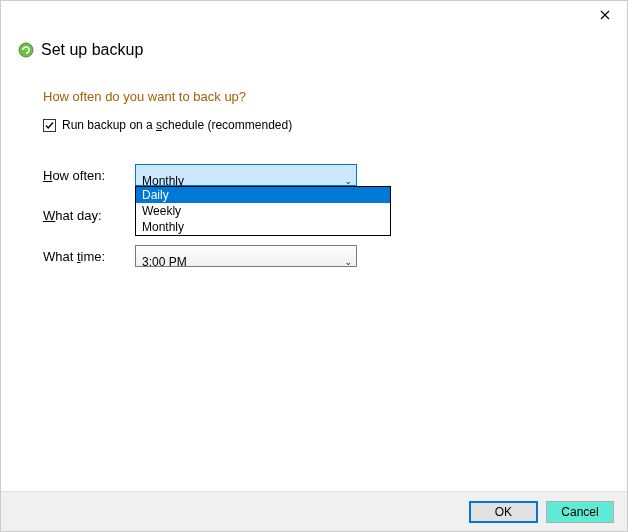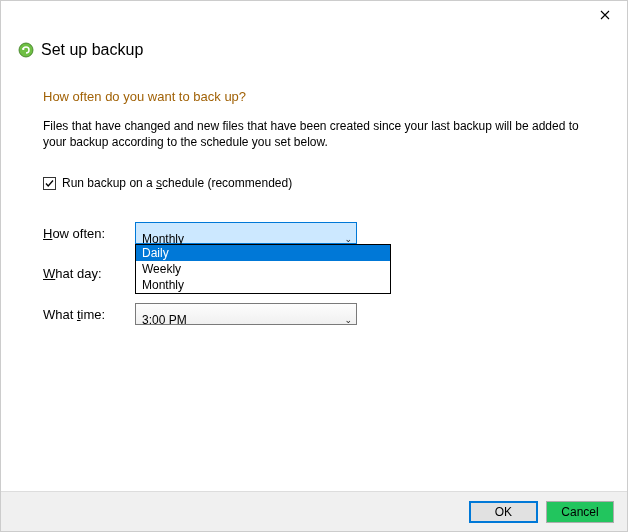--- a/index.html
+++ b/index.html
@@ -133,21 +133,21 @@
     display: flex;
     justify-content: flex-end;
     align-items: center;
     padding-right: 13px;
     gap: 8px;
   }
   .btn {
     min-width: 68px;
     height: 22px;
     border: 1px solid #adadad;
-    background: #22c55e;
+    background: #5eead4;
     font-size: 12px;
     display: inline-flex;
     align-items: center;
     justify-content: center;
     cursor: pointer;
     padding: 0 14px;
   }
   .btn.primary {
     border: 2px solid #0078d7;
     background: #e1e1e1;
@@ -173,21 +173,20 @@
         <circle cx="8" cy="8" r="7" fill="#6fbf44" stroke="#3a7a1f" stroke-width="0.8"></circle>
         <path d="M5 8 A3 3 0 1 1 8 11" fill="none" stroke="#fff" stroke-width="1.5"></path>
         <path d="M4 6 L5 8 L7 7 Z" fill="#fff"></path>
       </svg>
     </span>
     <span class="app-title">Set up backup</span>
   </div>
 
   <div class="content">
     <h1 class="heading">How often do you want to back up?</h1>
-    <div class="desc">Files that have changed and new files that have been created since your last backup will be added to your backup according to the schedule you set below.</div>
 
     <div class="checkbox-row">
       <span class="checkbox">
         <svg viewBox="0 0 11 11">
             <path d="M2 5.5 L4.2 8 L9 2.5" stroke="#000" stroke-width="1.3" fill="none"></path>
           </svg>
       </span>
       <span>
         <span>Run backup on a </span><span class="underline">s</span><span>chedule (recommended)</span>
       </span>

